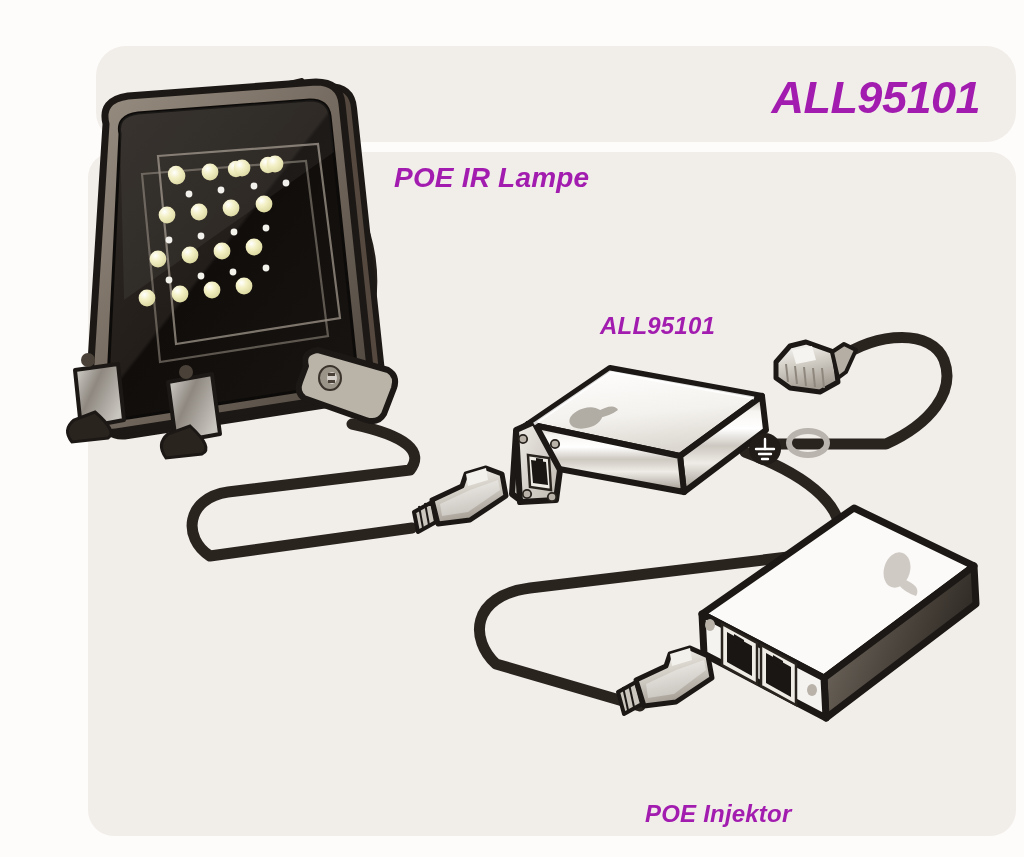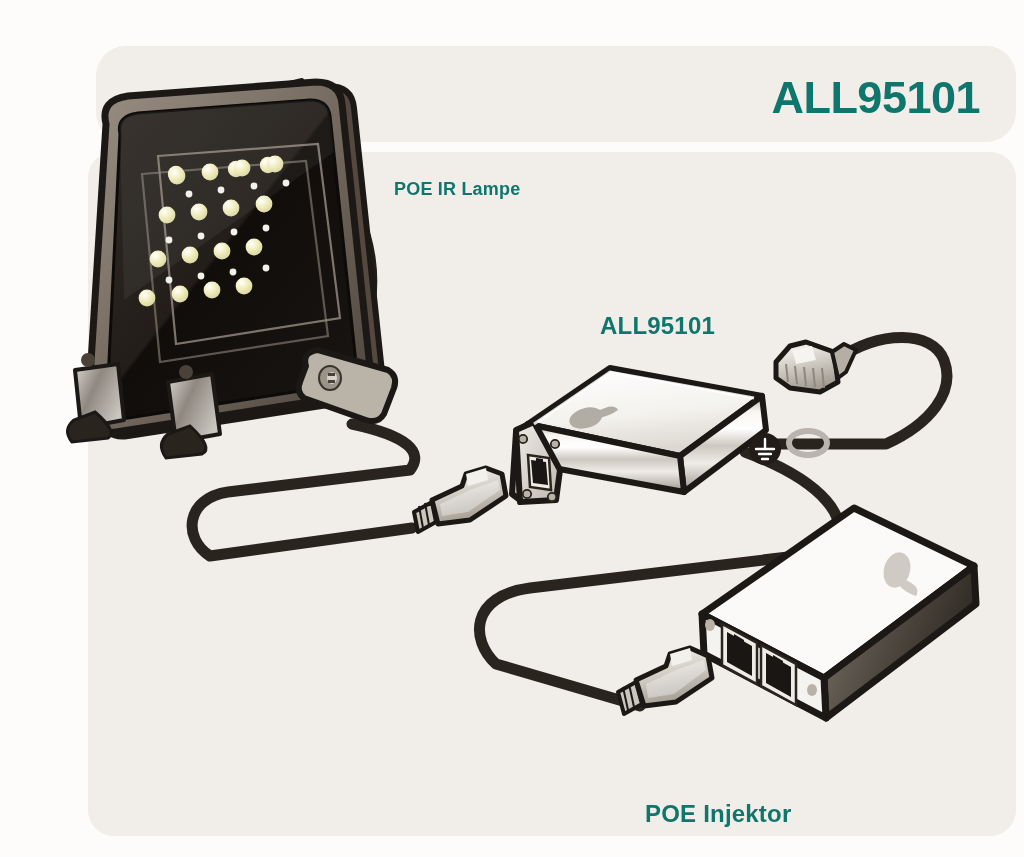--- a/index.html
+++ b/index.html
@@ -1,24 +1,24 @@
 <!DOCTYPE html>
 <html><head>
 <meta charset="utf-8">
 <title>ALL95101</title>
 <style>
   html,body{margin:0;padding:0;background:#fdfcfa;}
   body{width:1024px;height:857px;overflow:hidden;
        font-family:"Liberation Sans","DejaVu Sans",sans-serif;}
   #stage{position:relative;width:1024px;height:857px;background:#fdfcfa;}
   #scene{position:absolute;inset:0;}
-  .lbl{position:absolute;font-weight:bold;color:#0f766e;
+  .lbl{position:absolute;font-weight:bold;font-style:italic;color:#a21caf;
        white-space:pre;letter-spacing:.2px;}
   #title-label{right:44px;top:72px;font-size:45px;letter-spacing:-.5px;}
-  #lamp-label{left:394px;top:179px;font-size:18px;}
+  #lamp-label{left:394px;top:162px;font-size:28px;}
   #extender-label{left:600px;top:312px;font-size:24px;}
   #injector-label{left:645px;top:738px;font-size:24px;line-height:1.28;}
 </style>
 </head>
 <body>
 
 <div id="stage">
 
   <svg id="scene" viewBox="0 0 1024 857" width="1024" height="857">
     <defs>

